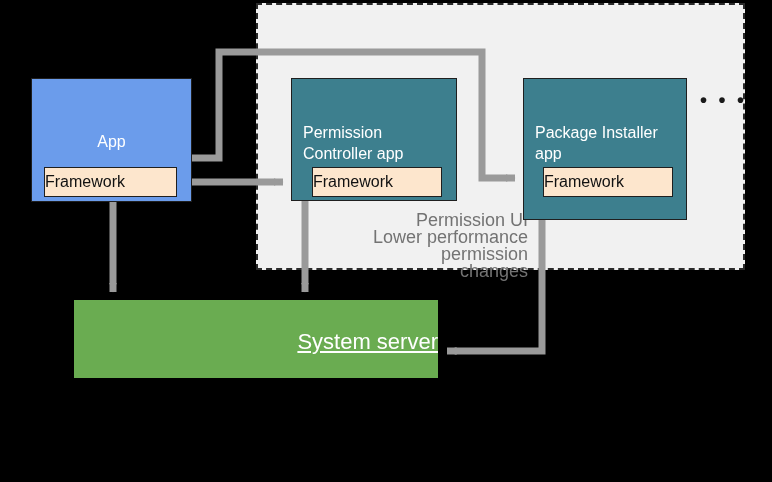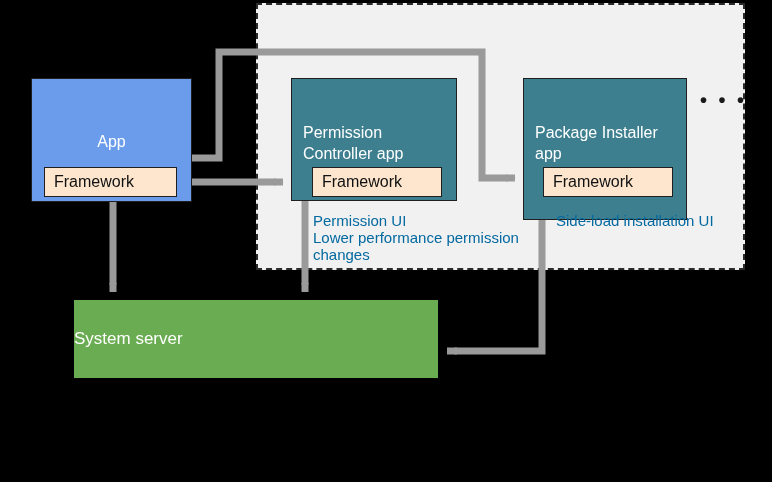--- a/index.html
+++ b/index.html
@@ -62,21 +62,20 @@
   }
   .fw-chip {
     position: absolute;
     box-sizing: border-box;
     background: #fde6cd;
     border: 1px solid #1f1f1f;
     color: #111111;
     font-size: 16px;
     display: flex;
     align-items: center;
-    padding-left: 9px;
   }
 
   
   #app-box {
     left: 31px;
     top: 78px;
     width: 161px;
     height: 124px;
     background: #6b9ceb;
   }
@@ -132,24 +131,25 @@
     top: 89px;
     font-size: 20px;
     letter-spacing: 3px;
     color: #1a1a1a;
     font-weight: bold;
   }
 
   
   .caption {
     position: absolute;
-    font-size: 15px;
+    font-size: 18px;
     line-height: 17px;
-    color: #0369a1;
+    color: #737373;
     white-space: pre-line;
+    text-align: right;
   }
   #pc-caption {
     left: 313px;
     top: 212px;
     width: 215px;
   }
   #pi-caption {
     left: 556px;
     top: 212px;
     width: 190px;
@@ -163,23 +163,24 @@
     width: 364px;
     height: 78px;
     background: #6aac51;
     box-sizing: border-box;
   }
   #sysserver-label {
     position: absolute;
     left: 0;
     right: 0;
     top: 29px;
-    text-align: left;
+    text-align: right;
     color: #ffffff;
-    font-size: 17px;
+    font-size: 22px;
+    text-decoration: underline;
   }
 </style>
 </head>
 <body>
 
 <div id="canvas">
 
   <div class="sysapps-box"></div>
 
   <svg id="svg-layer" viewBox="0 0 772 482" xmlns="http://www.w3.org/2000/svg">
@@ -228,21 +229,20 @@
 Lower performance permission
 changes</div>
 
   <div class="app-card" id="pi-box">
     <div class="card-title" style="white-space: pre-line;">Package Installer
 app</div>
   </div>
   <div class="fw-chip" id="pi-fw">
     <span>Framework</span>
   </div>
-  <div class="caption" id="pi-caption">Side-load installation UI</div>
 
   <div class="ellipsis">• • •</div>
 
   <div id="sysserver-box">
     <div id="sysserver-label">System server</div>
   </div>
 
 </div>
 
 </body></html>

